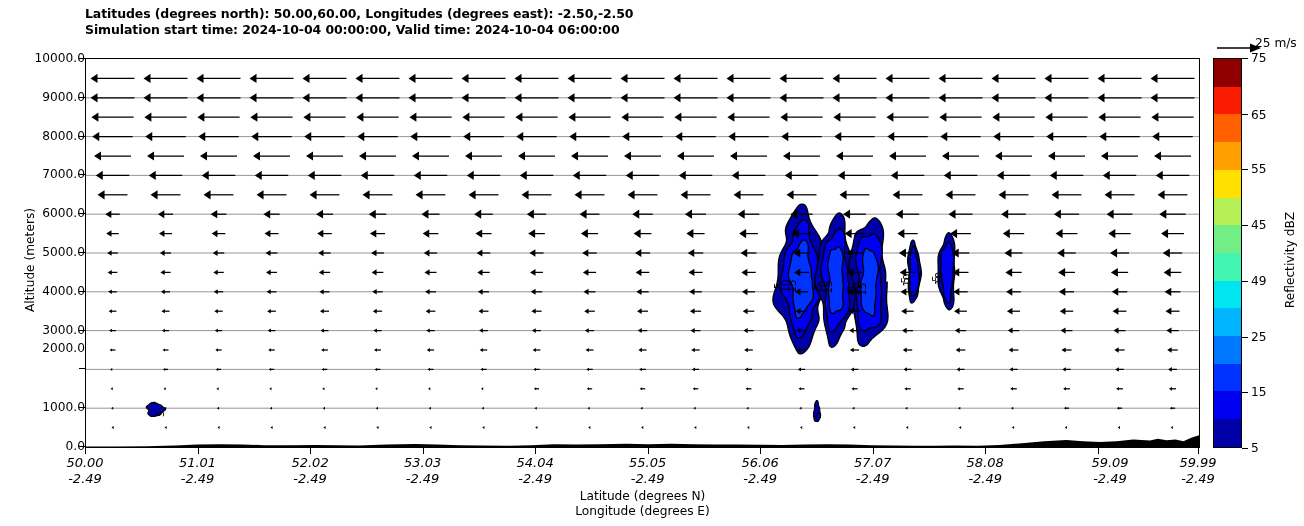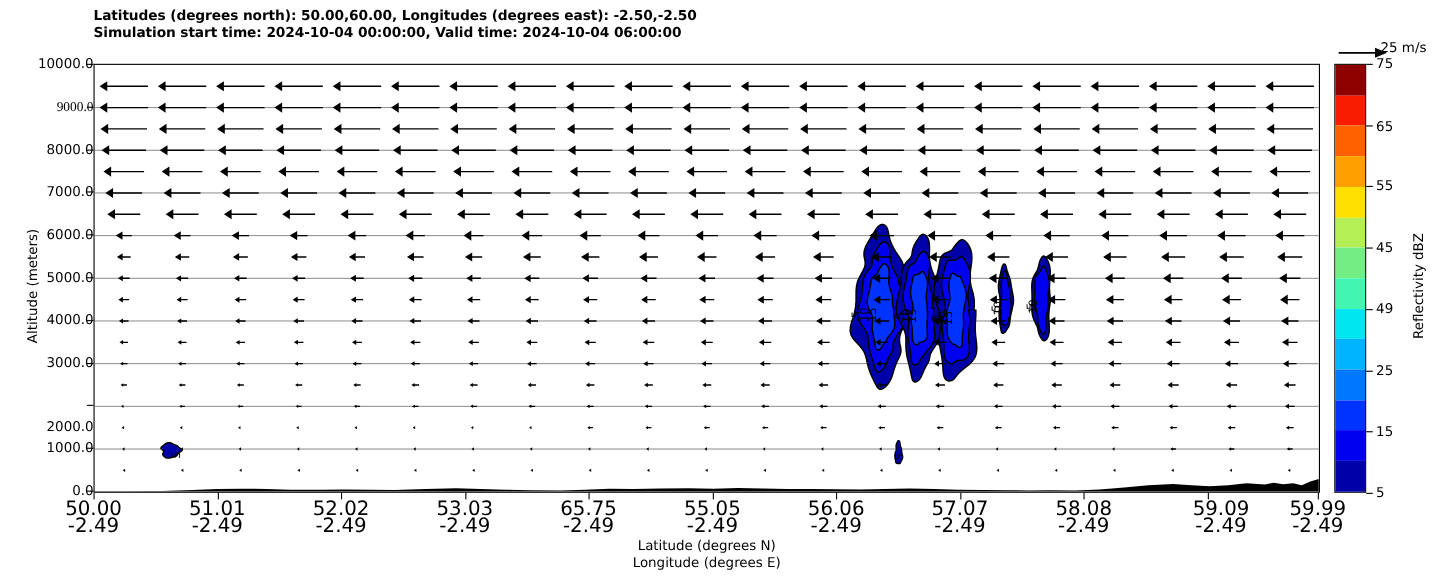--- a/index.html
+++ b/index.html
@@ -83,23 +83,24 @@
     width: 1px;
     height: 6px;
     background: #000;
   }
   .xtick-col {
     position: absolute;
     top: 455px;
     width: 120px;
     margin-left: -60px;
     text-align: center;
-    font-size: 18px;
+    font-size: 13px;
     line-height: 15.5px;
     white-space: pre;
+    font-style: italic;
   }
   #xlabel-lat {
     position: absolute;
     left: 0;
     top: 489px;
     width: 1285px;
     text-align: center;
     font-size: 12.2px;
     white-space: pre;
   }
@@ -1010,47 +1011,47 @@
     <line x1="4" y1="10" x2="40" y2="10" stroke="#000" stroke-width="1.6"></line>
     <polygon points="48,10 37,5.4 37,14.6" fill="#000"></polygon>
   </svg>
   <div id="refvec-label">25 m/s</div>
 
 <div class="ytick-mark" style="top: 446px;"></div>
     <div class="ytick-label" style="top: 446px;">0.0</div>
     <div class="ytick-mark" style="top: 407.2px;"></div>
     <div class="ytick-label" style="top: 407.2px;">1000.0</div>
     <div class="ytick-mark" style="top: 368.4px;"></div>
-    <div class="ytick-label" style="top: 388px; text-align: right;">2000.0</div>
+    <div class="ytick-label" style="top: 348px; text-align: right;">2000.0</div>
     <div class="ytick-mark" style="top: 329.6px;"></div>
     <div class="ytick-label" style="top: 329.6px;">3000.0</div>
     <div class="ytick-mark" style="top: 290.8px;"></div>
     <div class="ytick-label" style="top: 290.8px;">4000.0</div>
     <div class="ytick-mark" style="top: 252px;"></div>
     <div class="ytick-label" style="top: 252px;">5000.0</div>
     <div class="ytick-mark" style="top: 213.2px;"></div>
     <div class="ytick-label" style="top: 213.2px;">6000.0</div>
     <div class="ytick-mark" style="top: 174.4px;"></div>
     <div class="ytick-label" style="top: 174.4px;">7000.0</div>
     <div class="ytick-mark" style="top: 135.6px;"></div>
     <div class="ytick-label" style="top: 135.6px;">8000.0</div>
     <div class="ytick-mark" style="top: 96.8px;"></div>
-    <div class="ytick-label" style="top: 96.8px; font-family: Liberation Serif, serif;">9000.0</div>
+    <div class="ytick-label" style="top: 96.8px;">9000.0</div>
     <div class="ytick-mark" style="top: 58px;"></div>
     <div class="ytick-label" style="top: 58px;">10000.0</div>
     <div class="xtick-mark" style="left: 85px;"></div>
     <div class="xtick-col" style="left: 85px;"><div>50.00</div><div>-2.49</div></div>
     <div class="xtick-mark" style="left: 197.526px;"></div>
     <div class="xtick-col" style="left: 197.526px;"><div>51.01</div><div>-2.49</div></div>
     <div class="xtick-mark" style="left: 310.051px;"></div>
     <div class="xtick-col" style="left: 310.051px;"><div>52.02</div><div>-2.49</div></div>
     <div class="xtick-mark" style="left: 422.577px;"></div>
     <div class="xtick-col" style="left: 422.577px;"><div>53.03</div><div>-2.49</div></div>
     <div class="xtick-mark" style="left: 535.102px;"></div>
-    <div class="xtick-col" style="left: 535.102px;"><div>65.75</div><div>-2.49</div></div>
+    <div class="xtick-col" style="left: 535.102px;"><div>54.04</div><div>-2.49</div></div>
     <div class="xtick-mark" style="left: 647.628px;"></div>
     <div class="xtick-col" style="left: 647.628px;"><div>55.05</div><div>-2.49</div></div>
     <div class="xtick-mark" style="left: 760.153px;"></div>
     <div class="xtick-col" style="left: 760.153px;"><div>56.06</div><div>-2.49</div></div>
     <div class="xtick-mark" style="left: 872.679px;"></div>
     <div class="xtick-col" style="left: 872.679px;"><div>57.07</div><div>-2.49</div></div>
     <div class="xtick-mark" style="left: 985.204px;"></div>
     <div class="xtick-col" style="left: 985.204px;"><div>58.08</div><div>-2.49</div></div>
     <div class="xtick-mark" style="left: 1097.73px;"></div>
     <div class="xtick-col" style="left: 1110px;"><div>59.09</div><div>-2.49</div></div>

